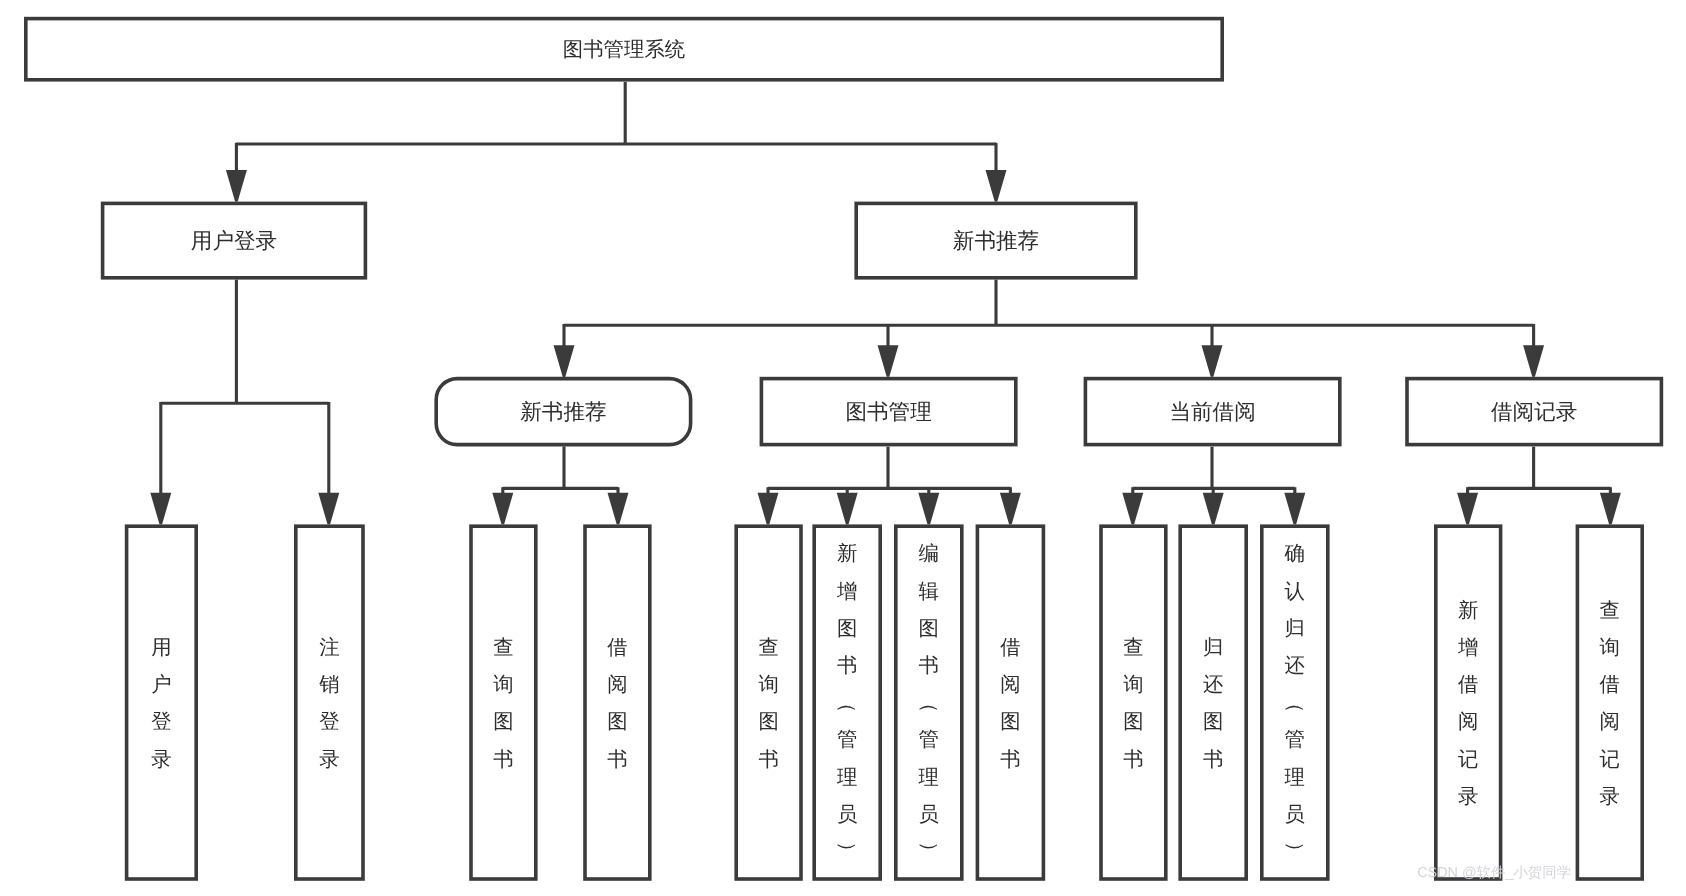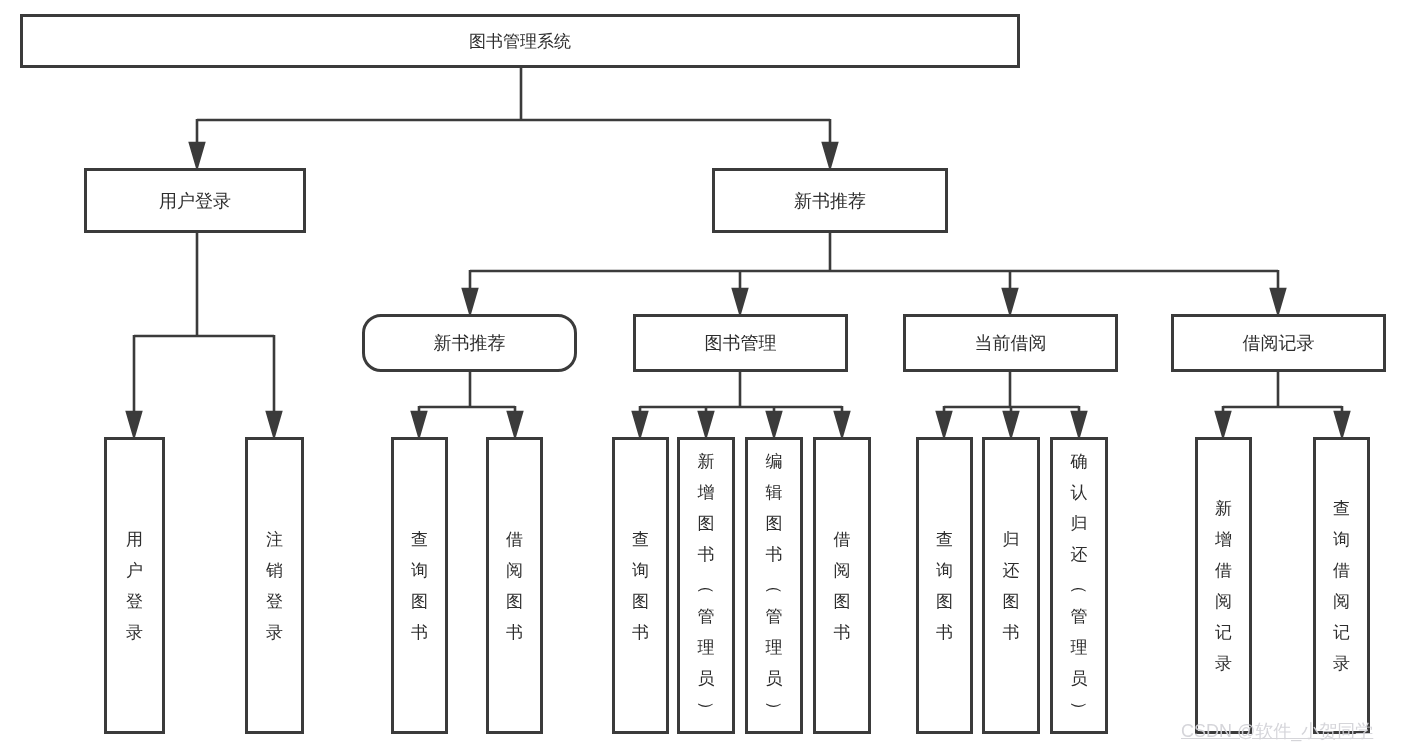--- a/index.html
+++ b/index.html
@@ -39,26 +39,25 @@
     font-size: 17px;
     color: #2d2d2d;
   }
   .vchar { display: block; height: 31px; line-height: 31px; text-align: center; }
   .vchar.rot { transform: rotate(90deg); }
 
   #watermark {
     position: absolute;
     left: 1181px;
     top: 719px;
-    font-size: 18px;
+    font-size: 12px;
     color: #d3d3d8;
     opacity: 0.95;
     white-space: nowrap;
     z-index: 5;
-    text-decoration: underline;
   }
 </style>
 </head>
 <body>
 
 <div id="stage">
 
   <svg id="connector-svg" width="1405" height="747" viewBox="0 0 1405 747">
     <g stroke="#3b3b3b" stroke-width="2.6" fill="#3b3b3b">
 

